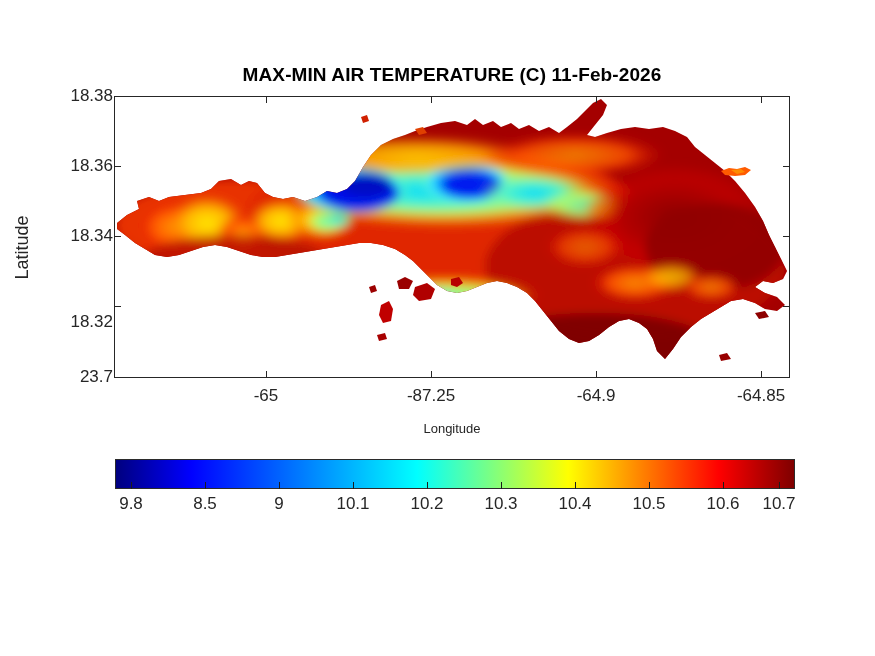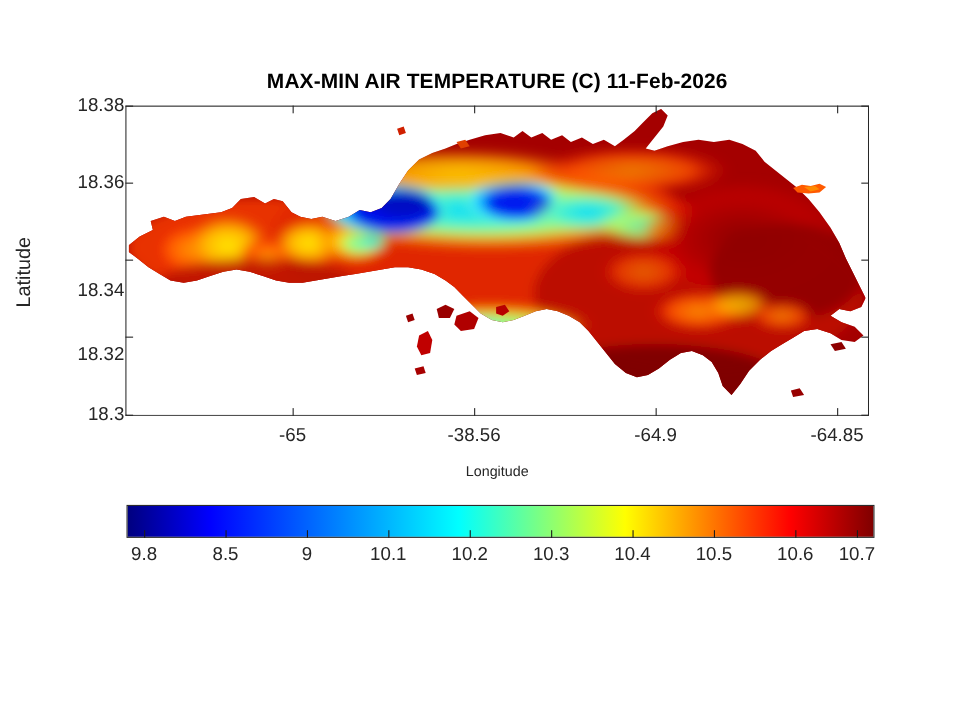--- a/index.html
+++ b/index.html
@@ -327,29 +327,29 @@
   <div class="tick-y" style="top:236px;"></div>
   <div class="tick-y" style="top:306px;"></div>
   <div class="tick-y" style="top:377px;"></div>
   <div class="tick-y right" style="top:96px;"></div>
   <div class="tick-y right" style="top:166px;"></div>
   <div class="tick-y right" style="top:236px;"></div>
   <div class="tick-y right" style="top:306px;"></div>
   <div class="tick-y right" style="top:377px;"></div>
 
   <div class="xticklabel" style="left:266px;">-65</div>
-  <div class="xticklabel" style="left:431px;">-38.56</div>
+  <div class="xticklabel" style="left:431px;">-87.25</div>
   <div class="xticklabel" style="left:596px;">-64.9</div>
   <div class="xticklabel" style="left:761px;">-64.85</div>
 
   <div class="yticklabel" style="top:96px;">18.38</div>
   <div class="yticklabel" style="top:166px;">18.36</div>
-  <div class="yticklabel" style="top:236px;margin-top:28px;">18.34</div>
+  <div class="yticklabel" style="top:236px;">18.34</div>
   <div class="yticklabel" style="top:322px;">18.32</div>
-  <div class="yticklabel" style="top:377px;">18.3</div>
+  <div class="yticklabel" style="top:377px;">23.7</div>
 
   <div id="xlabel">Longitude</div>
   <div id="ylabel">Latitude</div>
 
   <div id="colorbar-wrap">
     <div id="colorbar"></div>
     <div class="cb-tick" style="left:16px;"></div>
     <div class="cb-tick" style="left:90px;"></div>
     <div class="cb-tick" style="left:164px;"></div>
     <div class="cb-tick" style="left:238px;"></div>

